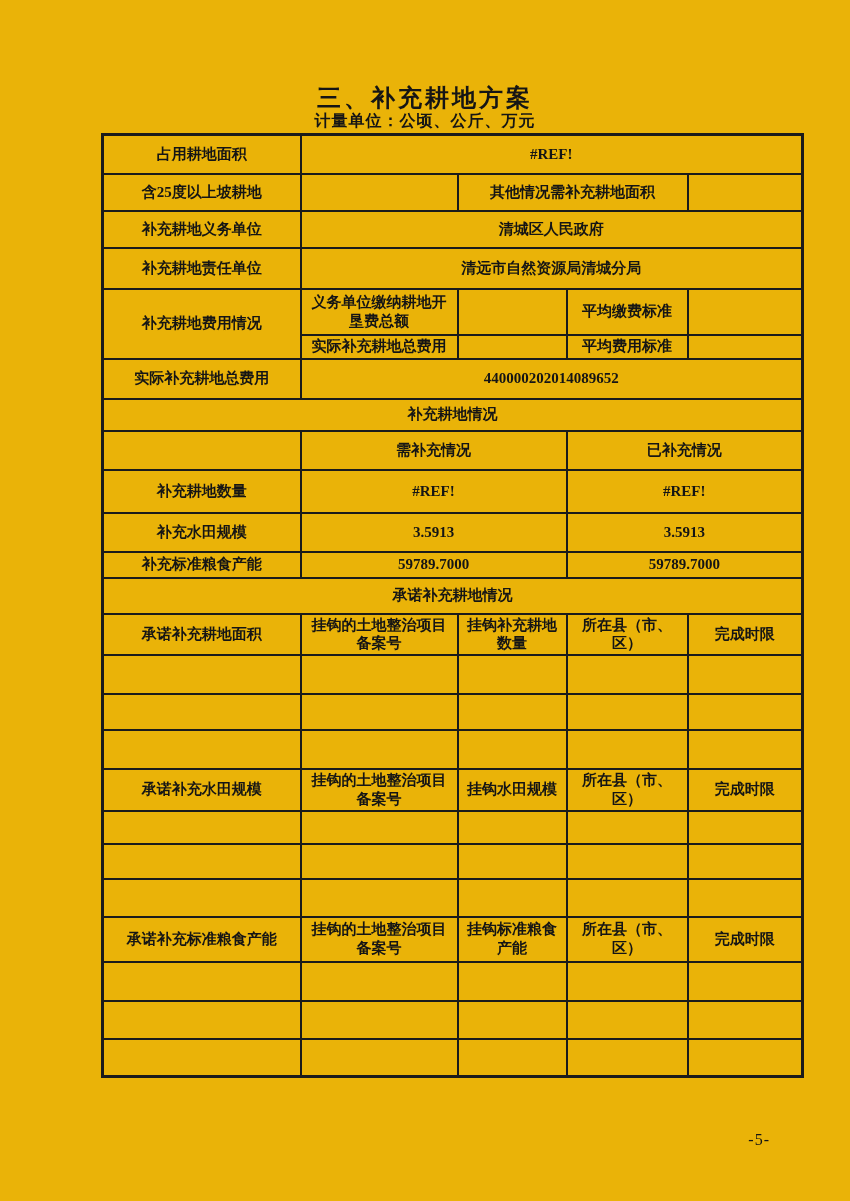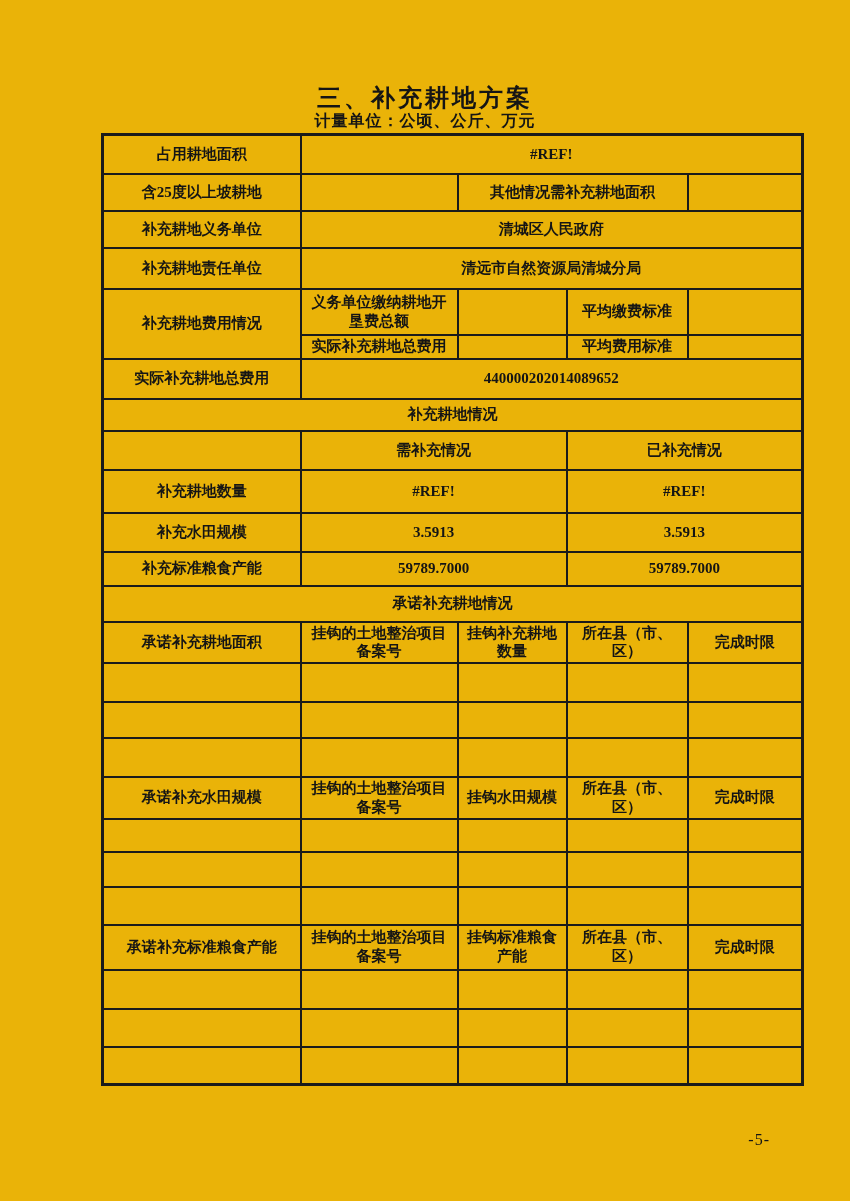--- a/index.html
+++ b/index.html
@@ -119,21 +119,21 @@
         <td colspan="2">#REF!</td>
         <td colspan="2">#REF!</td>
       </tr>
 
       <tr style="height:39px">
         <td>补充水田规模</td>
         <td colspan="2">3.5913</td>
         <td colspan="2">3.5913</td>
       </tr>
 
-      <tr style="height:34px">
+      <tr style="height:26px">
         <td>补充标准粮食产能</td>
         <td colspan="2">59789.7000</td>
         <td colspan="2">59789.7000</td>
       </tr>
 
       <tr style="height:36px">
         <td colspan="5">承诺补充耕地情况</td>
       </tr>
 
       <tr style="height:36px">

